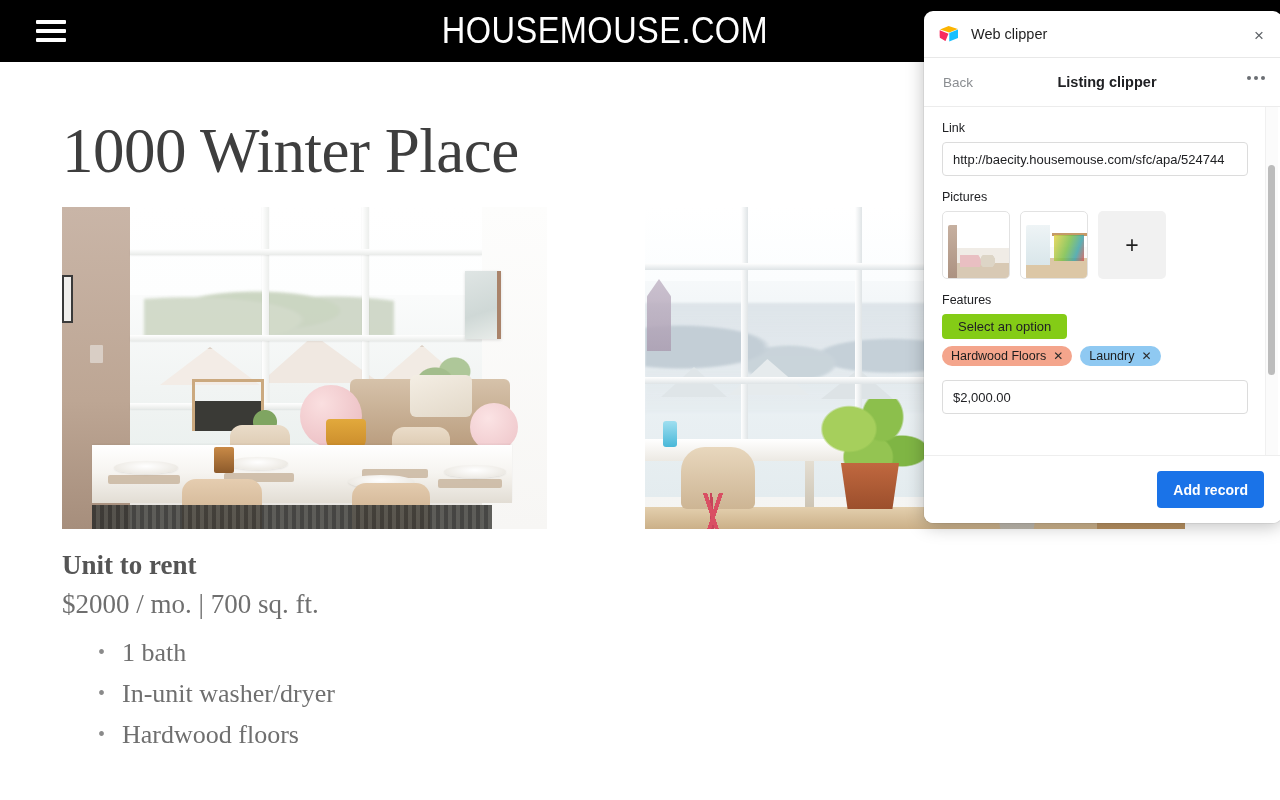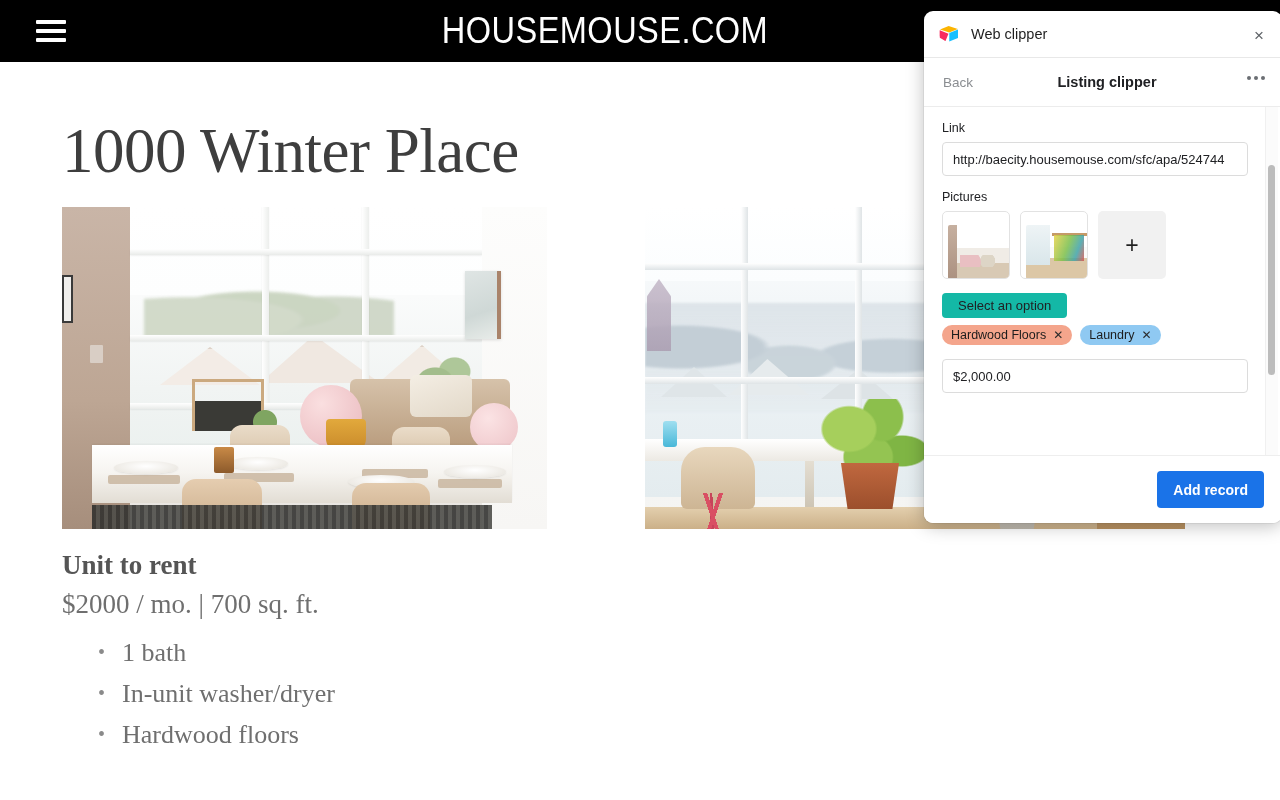--- a/index.html
+++ b/index.html
@@ -546,21 +546,21 @@
     width: 68px; height: 68px;
     background: #f1f1f1; border-radius: 5px;
     display: flex; align-items: center; justify-content: center;
     font-size: 23px; color: #1f1f1f; cursor: pointer;
     font-weight: 400;
   }
 
   .select-option {
     display: inline-flex; align-items: center;
     height: 25px; padding: 0 16px;
-    background: #14b8a6; border-radius: 4px;
+    background: #84cc16; border-radius: 4px;
     font-size: 13px; color: #202124; cursor: pointer;
     margin-bottom: 7px;
   }
   .pills { display: flex; gap: 8px; align-items: center; }
   .pill {
     display: inline-flex; align-items: center; gap: 7px;
     height: 20px; padding: 0 9px;
     border-radius: 10px;
     font-size: 12.5px; color: #1c1c1c;
     cursor: pointer; white-space: nowrap;
@@ -754,20 +754,21 @@
           <div class="thumb">
             <div class="thumb-img t2">
                 <div class="thumb-shelf"></div>
               </div>
           </div>
           <div class="thumb-add">+</div>
         </div>
       </div>
 
       <div class="block">
+        <div class="field-label">Features</div>
         <div class="select-option">Select an option</div>
         <div class="pills">
           <span class="pill" style="background:#f4a58c">
             <span>Hardwood Floors</span>
             <span class="x">✕</span>
           </span>
           <span class="pill" style="background:#8fc9f2">
             <span>Laundry</span>
             <span class="x">✕</span>
           </span>

